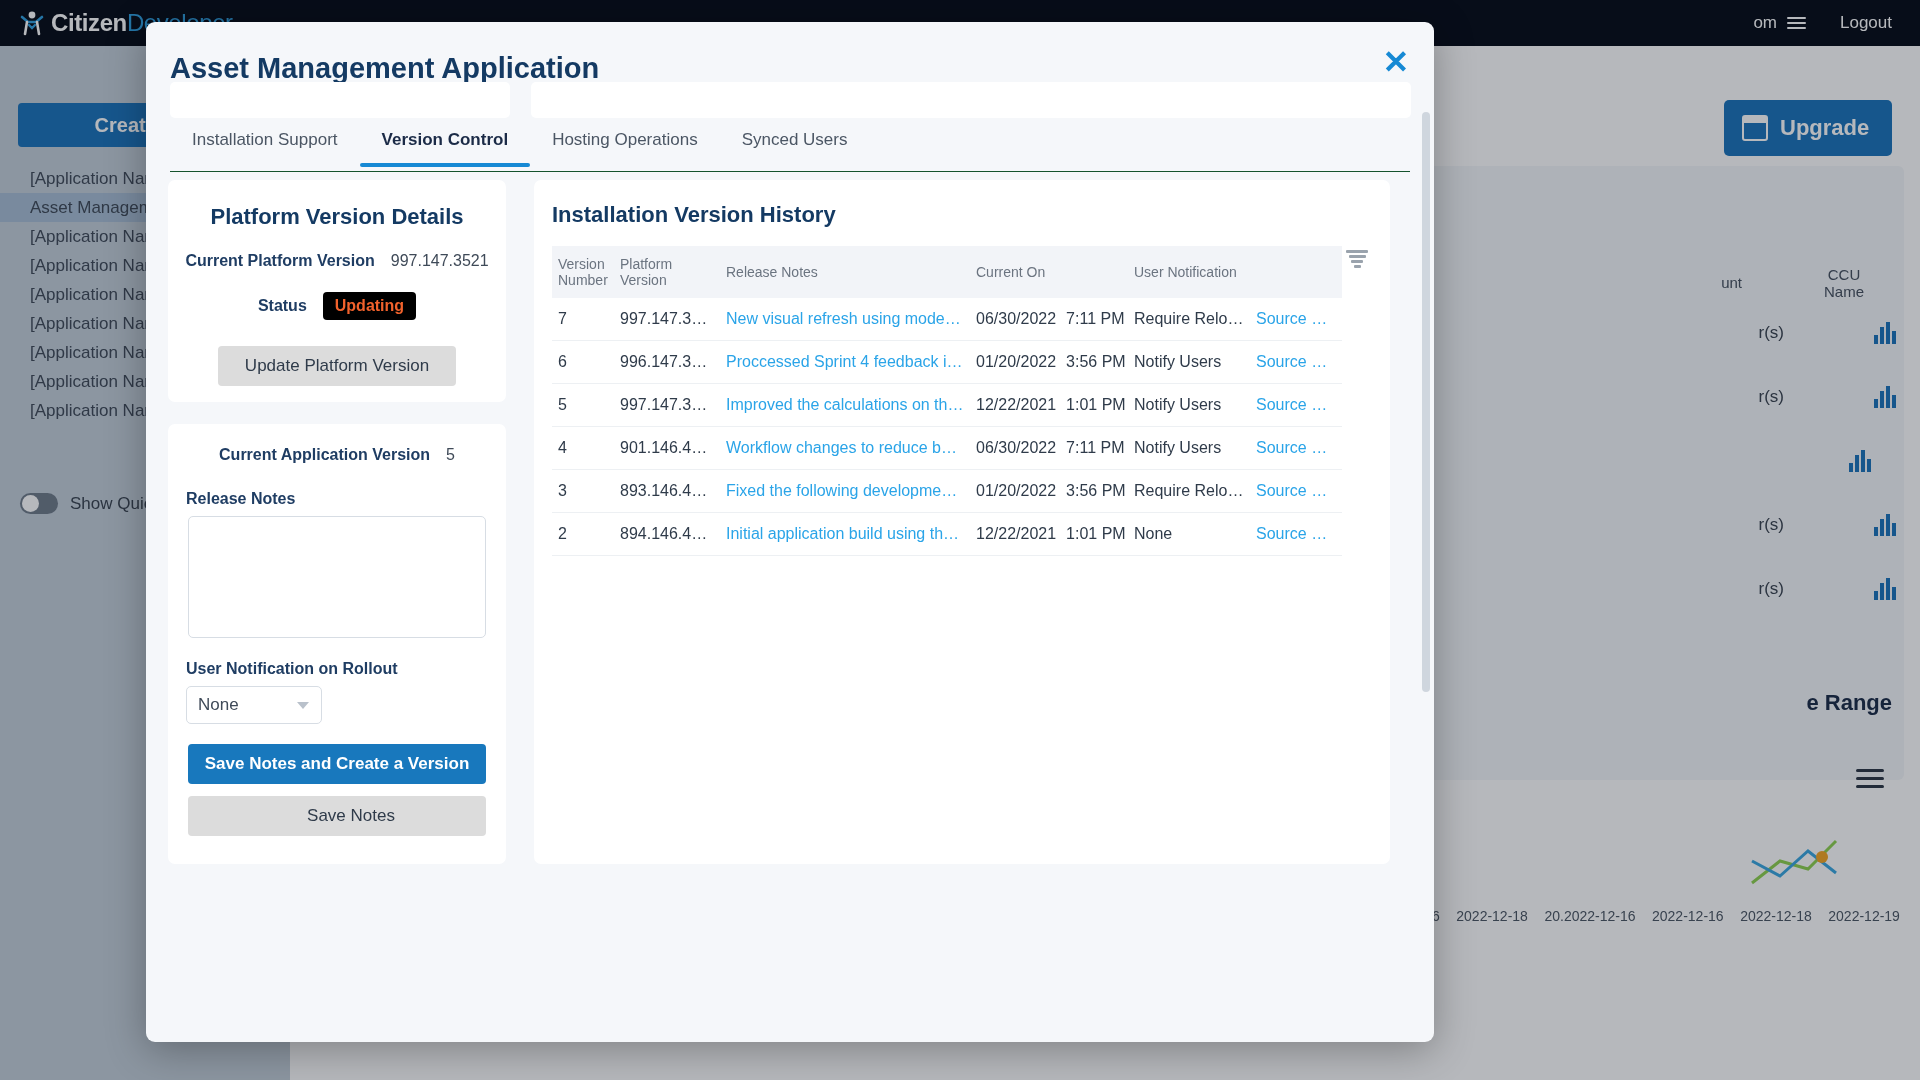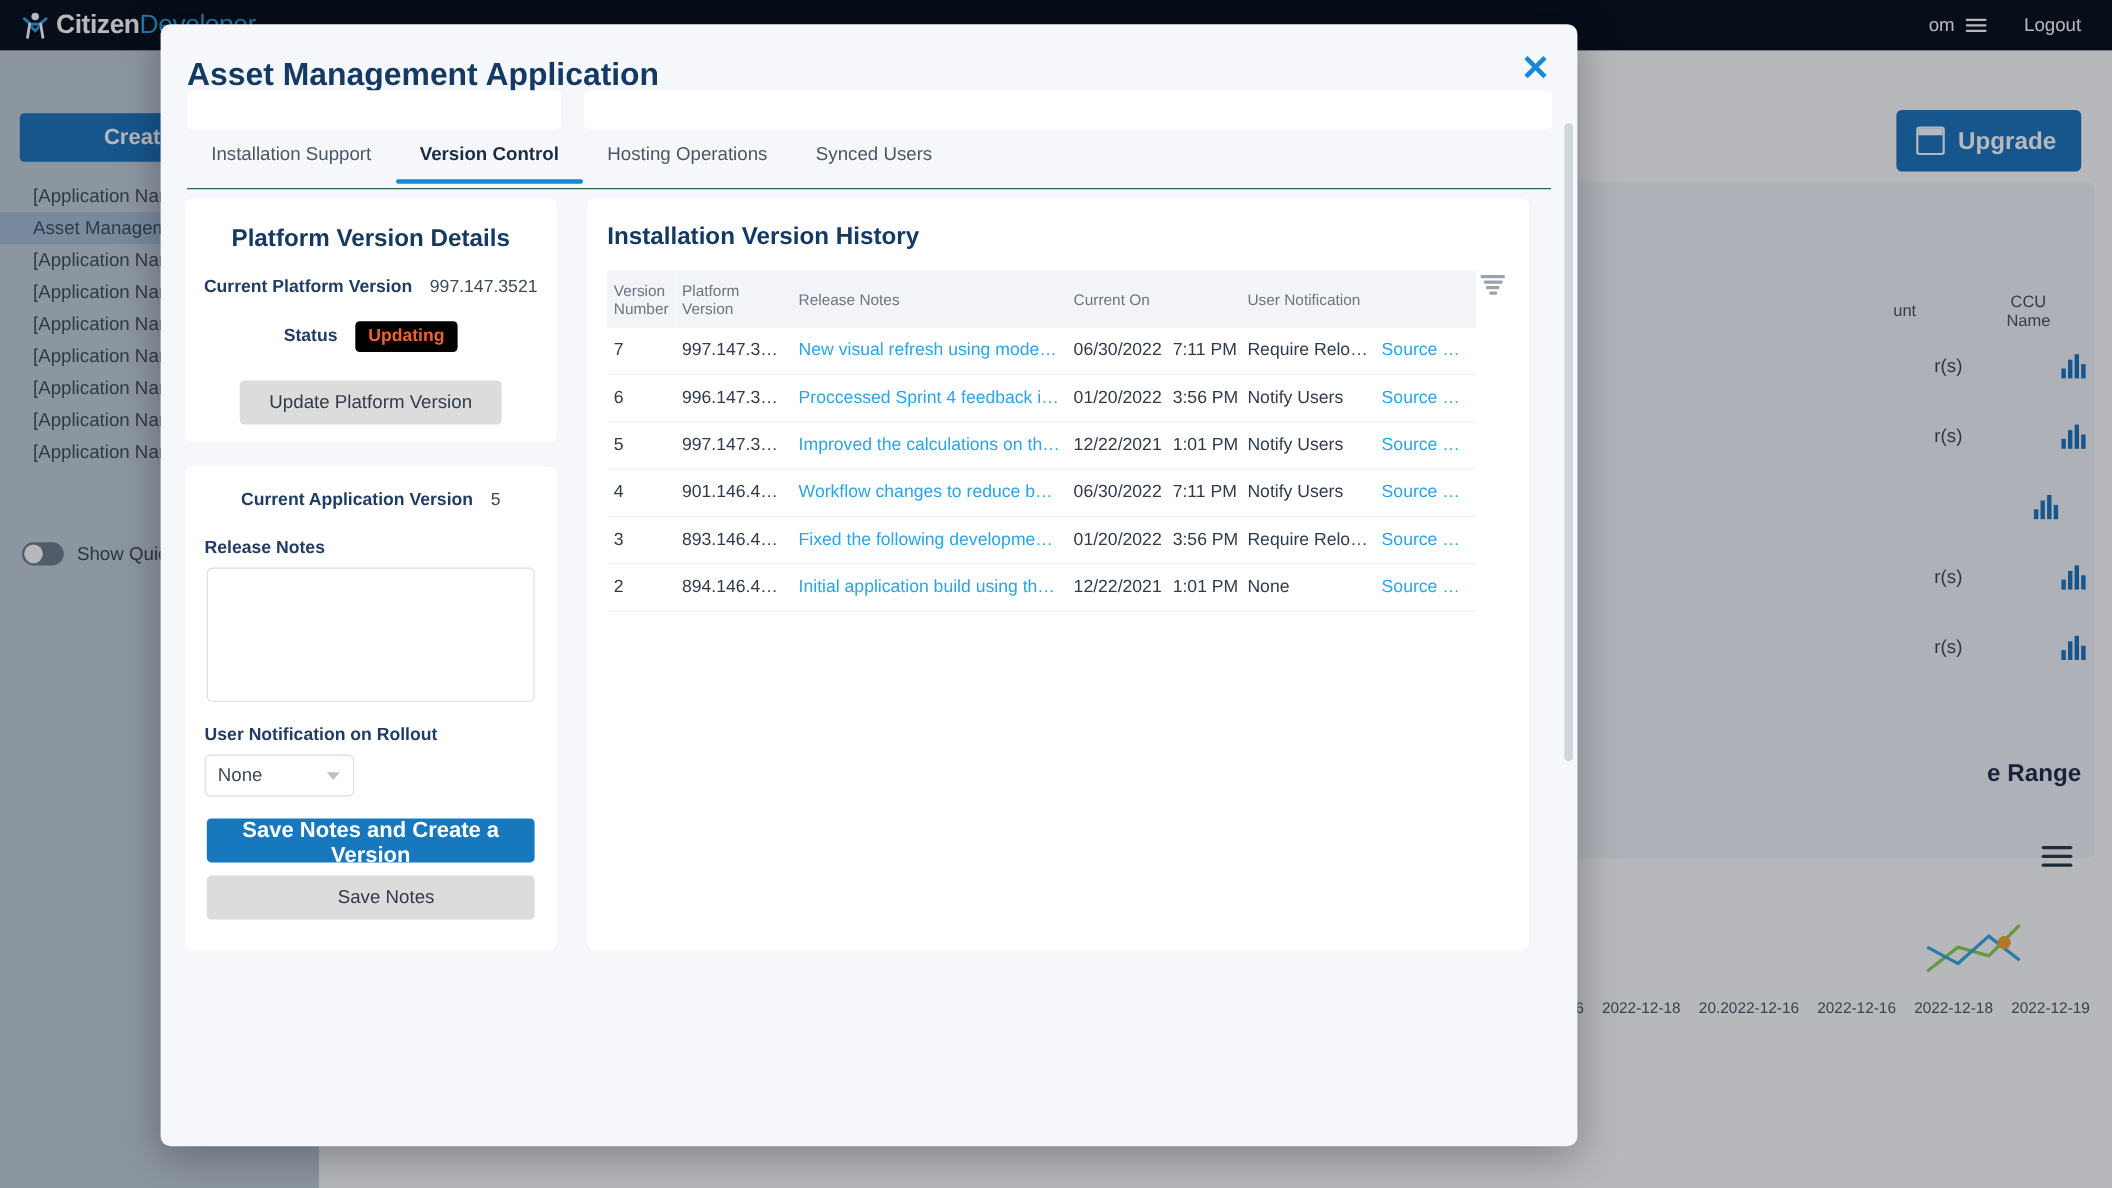--- a/index.html
+++ b/index.html
@@ -182,21 +182,21 @@
     padding-left: 11px; position: relative; display: flex; align-items: center; cursor: pointer;
   }
   .sel-caret {
     position: absolute; right: 12px; width: 0; height: 0;
     border-left: 6px solid transparent; border-right: 6px solid transparent;
     border-top: 7px solid #b9c1cb;
   }
   .btn-primary {
     display: block; width: 298px; height: 40px; margin: 20px auto 0 auto;
     background: #1878bd; color: #fff; border: none; border-radius: 4px;
-    font-size: 20px; font-weight: 700; font-family: inherit; cursor: pointer;
+    font-size: 17px; font-weight: 700; font-family: inherit; cursor: pointer;
   }
   .btn-secondary {
     display: block; width: 298px; height: 40px; margin: 12px auto 0 auto;
     background: #dcdcdc; color: #2f3b4a; border: none; border-radius: 4px;
     font-size: 17px; font-family: inherit; cursor: pointer; padding-left: 28px;
   }
 
   
   #card-history { left: 388px; top: 158px; width: 856px; height: 684px; }
   #history-title {

